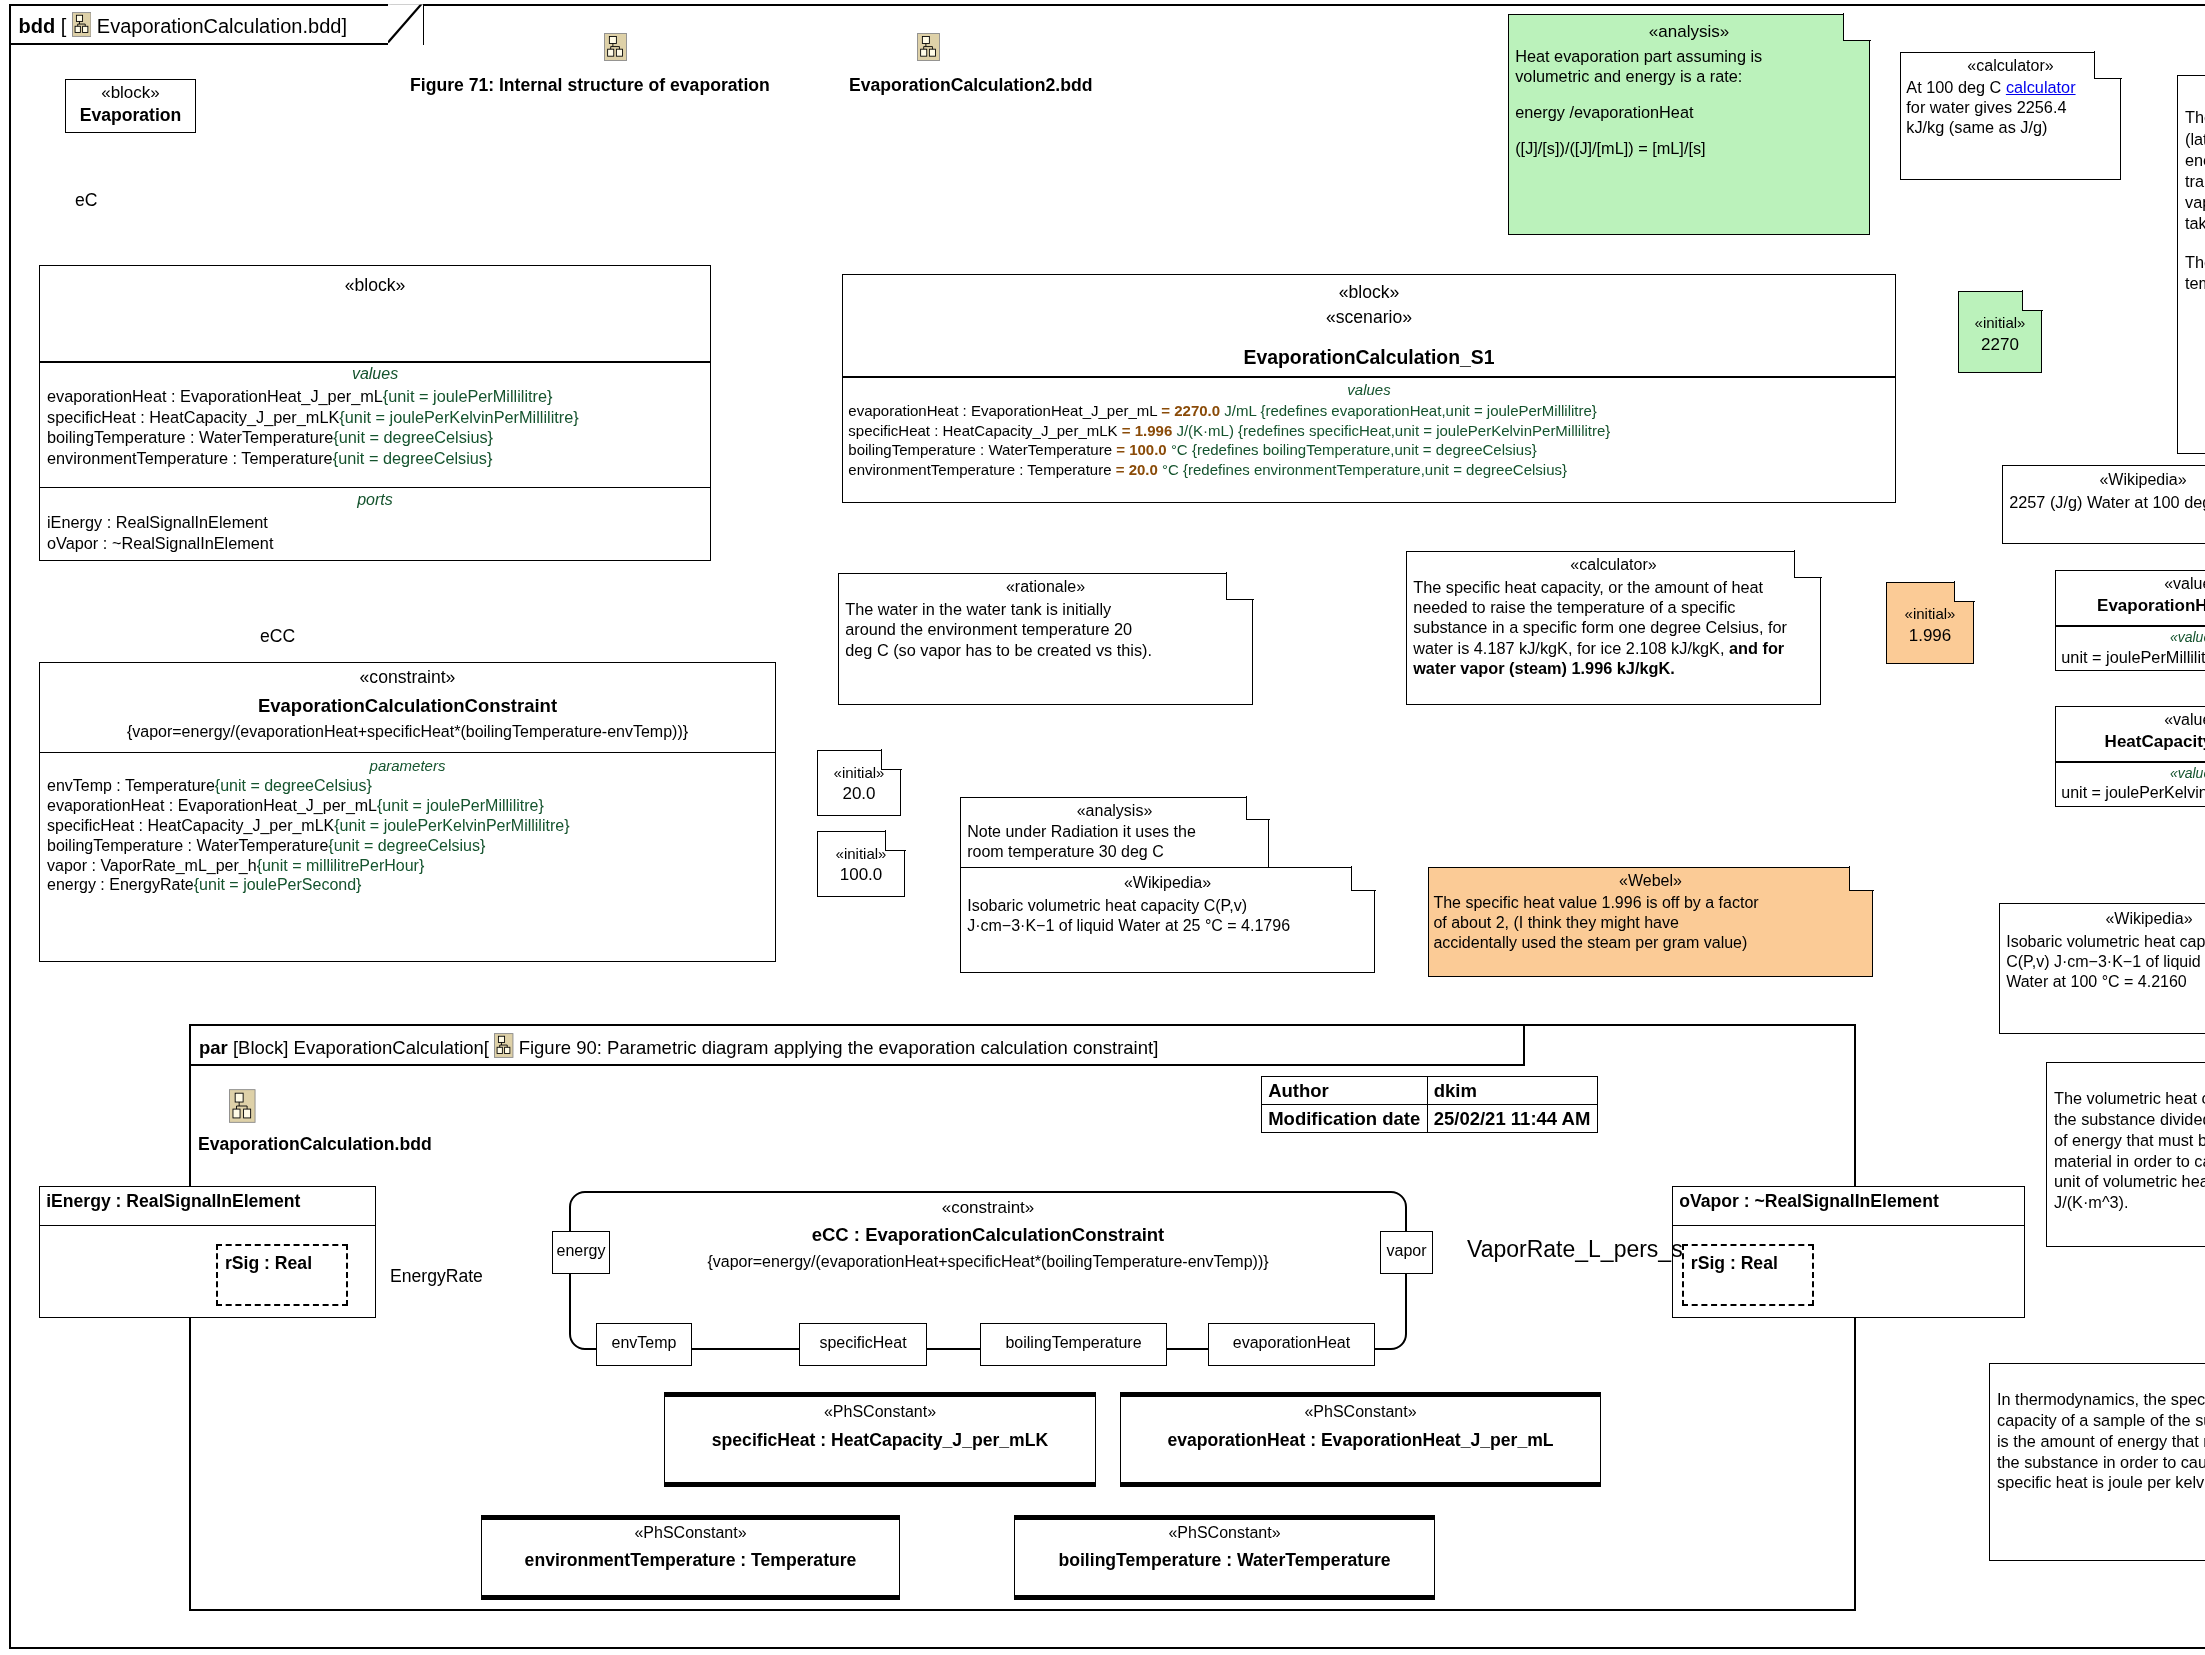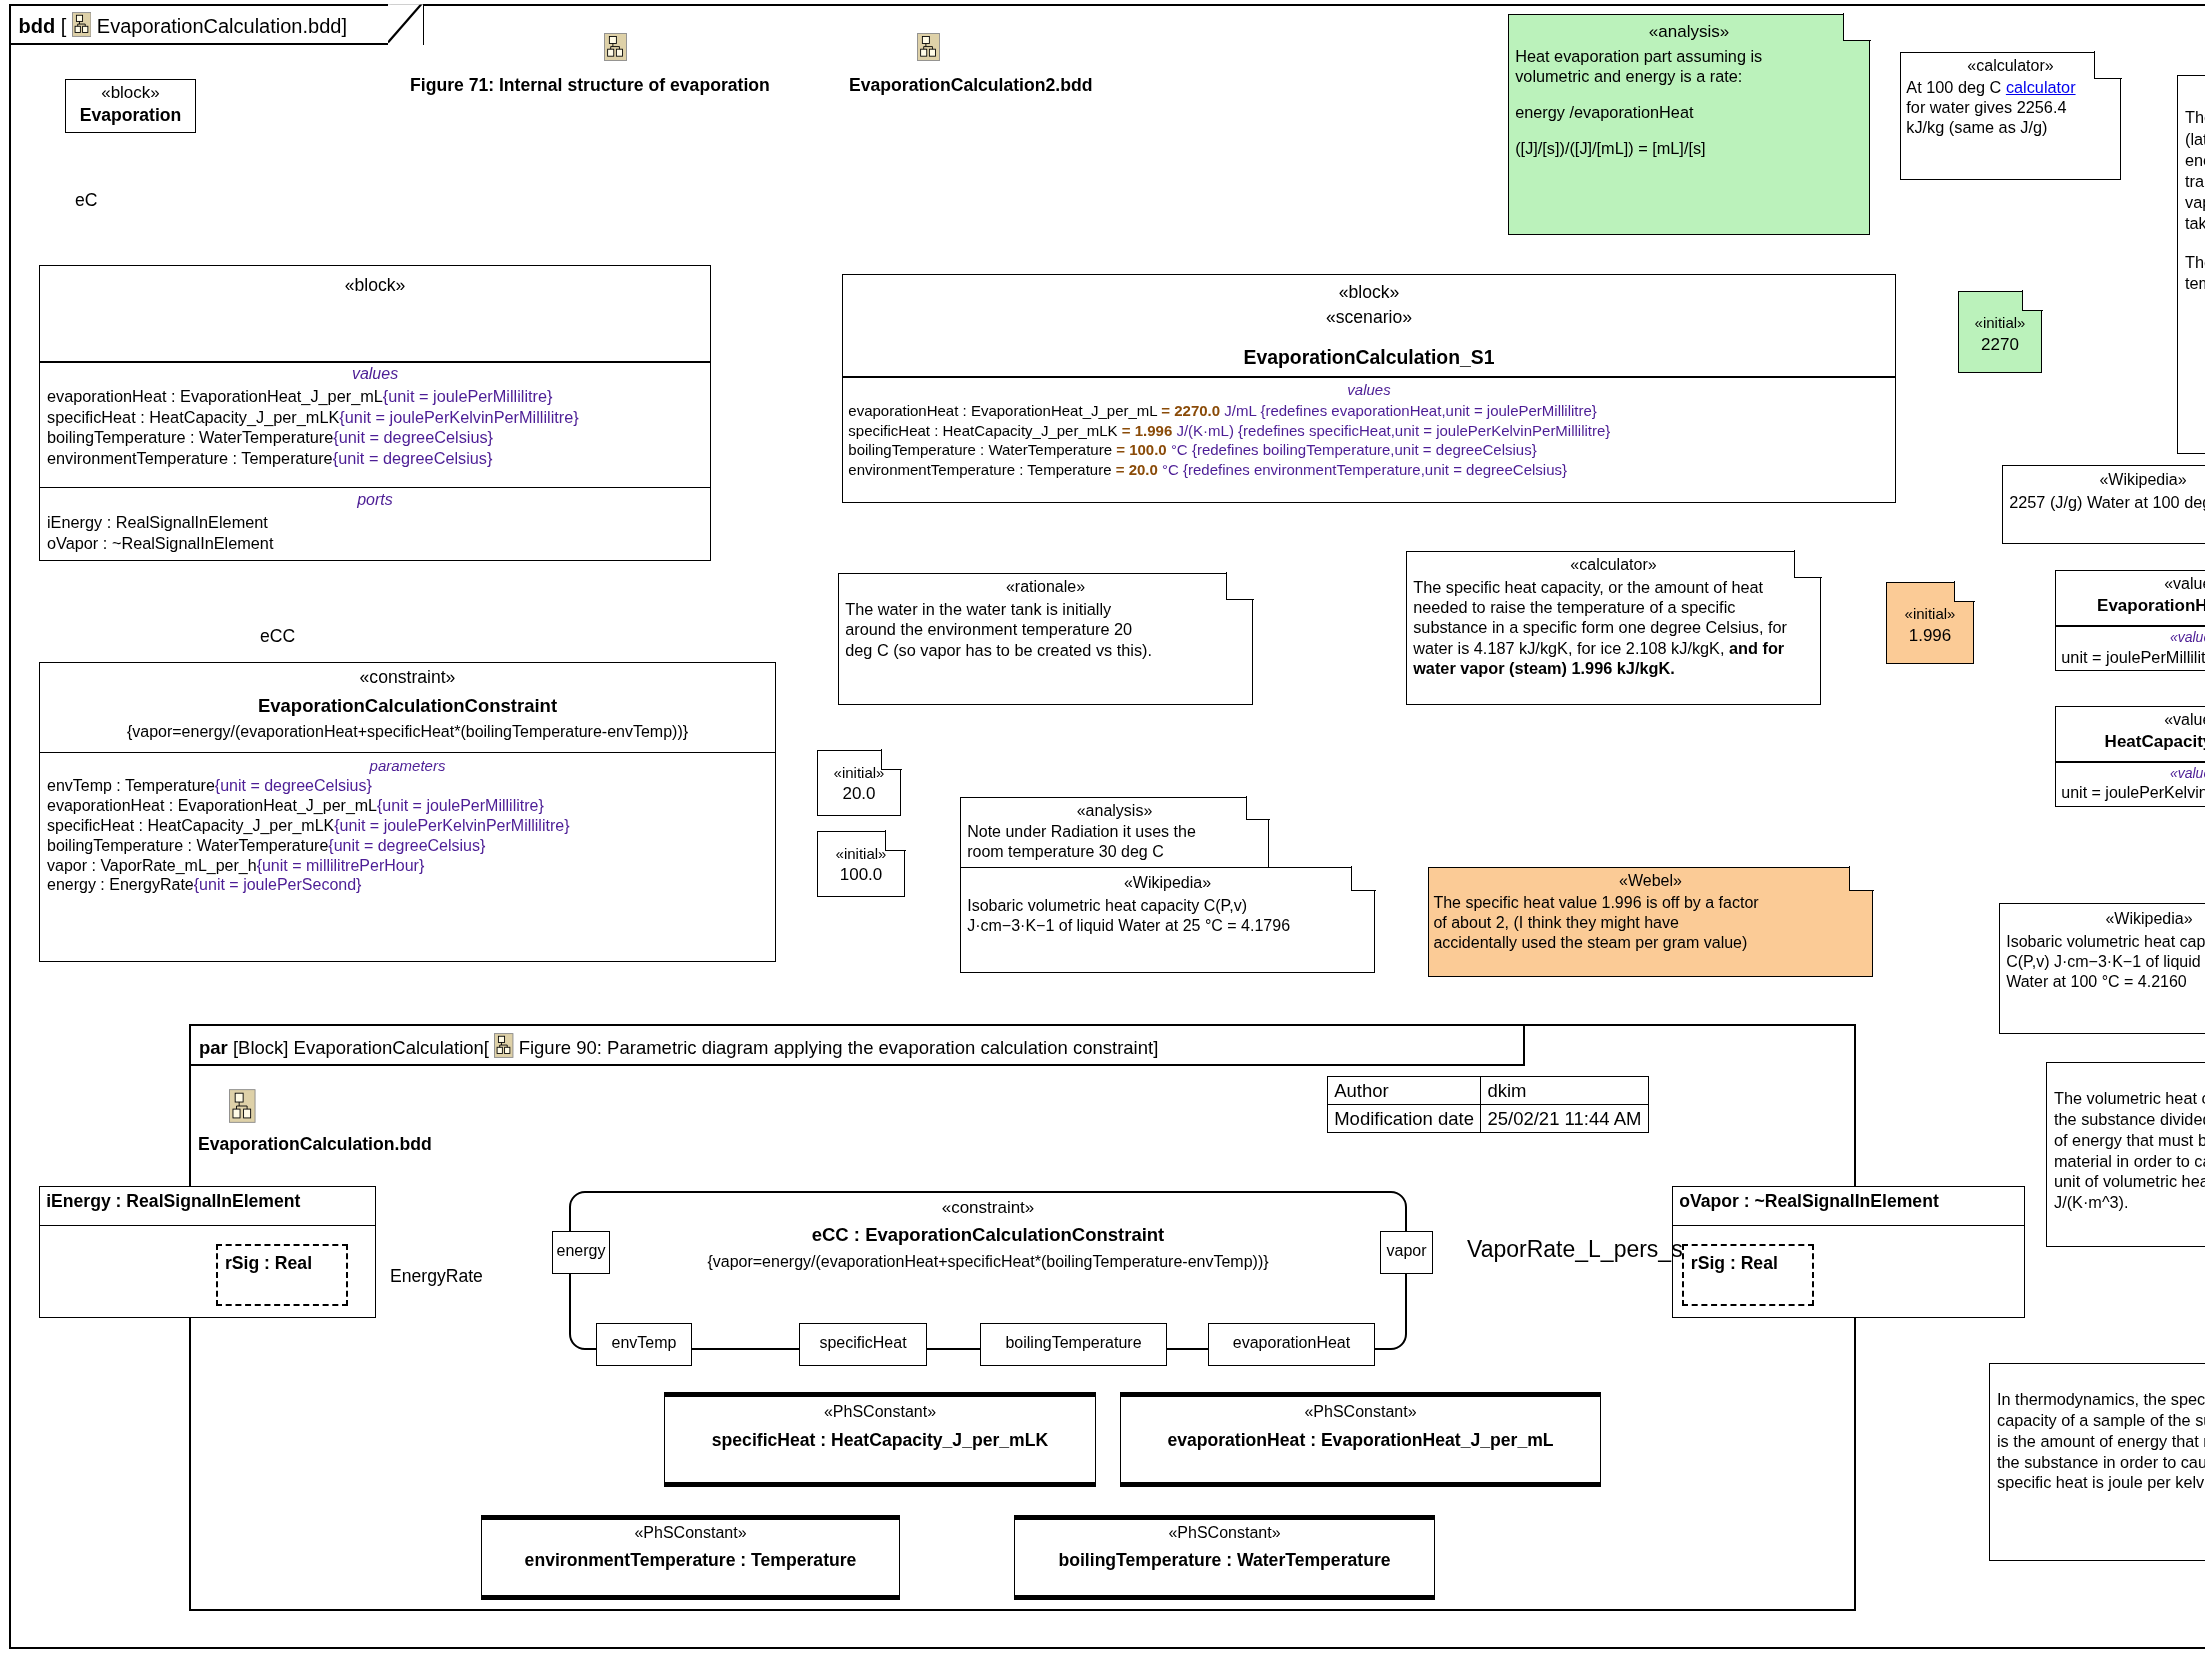--- a/index.html
+++ b/index.html
@@ -7,21 +7,21 @@
   #root{position:relative;width:2735px;height:1656px;background:#fff;overflow:hidden;}
   .abs{position:absolute;box-sizing:border-box;}
   .box{border:1.8px solid #000;background:#fff;}
   .hdr{font-weight:bold;text-align:center;}
   .ctr{text-align:center;}
   .note{background:#fff;border:1.8px solid #000;position:absolute;box-sizing:border-box;}
   .note .fold{position:absolute;top:-1.8px;right:-1.8px;width:27px;height:27px;background:#fff;
     border-left:1.8px solid #000;border-bottom:1.8px solid #000;
     transform-origin:top right;}
   .lbl{position:absolute;white-space:nowrap;}
-  .gray{color:#4c1d95;}
+  .gray{color:#14532d;}
   .val{color:#8a4b08;font-weight:bold;}
   .italic{font-style:italic;}
   .bold{font-weight:bold;}
   .link{color:#0000ee;text-decoration:underline;}
   .sep{position:absolute;left:0;right:0;height:1.8px;background:#000;}
   svg.overlay{position:absolute;left:0;top:0;width:2735px;height:1656px;pointer-events:none;}
   .tbl{border-collapse:collapse;}
   .tbl td{border:1.3px solid #000;padding:2.6px 6.2px;font-size:18.5px;white-space:nowrap;}
   .bddicon{display:inline-block;width:19.4px;height:25px;vertical-align:-4.4px;position:relative;}
 </style>
@@ -410,21 +410,21 @@
           <rect x="24" y="32" width="12" height="14" fill="#fffbe6" stroke="#000" stroke-width="2"></rect>
           <line x1="17" y1="21" x2="17" y2="27" stroke="#000" stroke-width="2"></line>
           <line x1="13" y1="27" x2="30" y2="27" stroke="#000" stroke-width="2"></line>
           <line x1="13" y1="27" x2="13" y2="32" stroke="#000" stroke-width="2"></line>
           <line x1="30" y1="27" x2="30" y2="32" stroke="#000" stroke-width="2"></line>
         </svg>
     </span>
     <span>Figure 90: Parametric diagram applying the evaporation calculation constraint]</span>
   </div>
 
-  <div class="abs" style="left:1327px;top:1076px;">
+  <div class="abs" style="left:1261px;top:1076px;font-weight:bold;">
     <table class="tbl">
       <tbody>
           <tr>
         <td style="min-width:110px">Author</td>
         <td style="min-width:123px">dkim</td>
       </tr>
       <tr>
         <td>Modification date</td>
         <td>25/02/21 11:44 AM</td>
       </tr>

